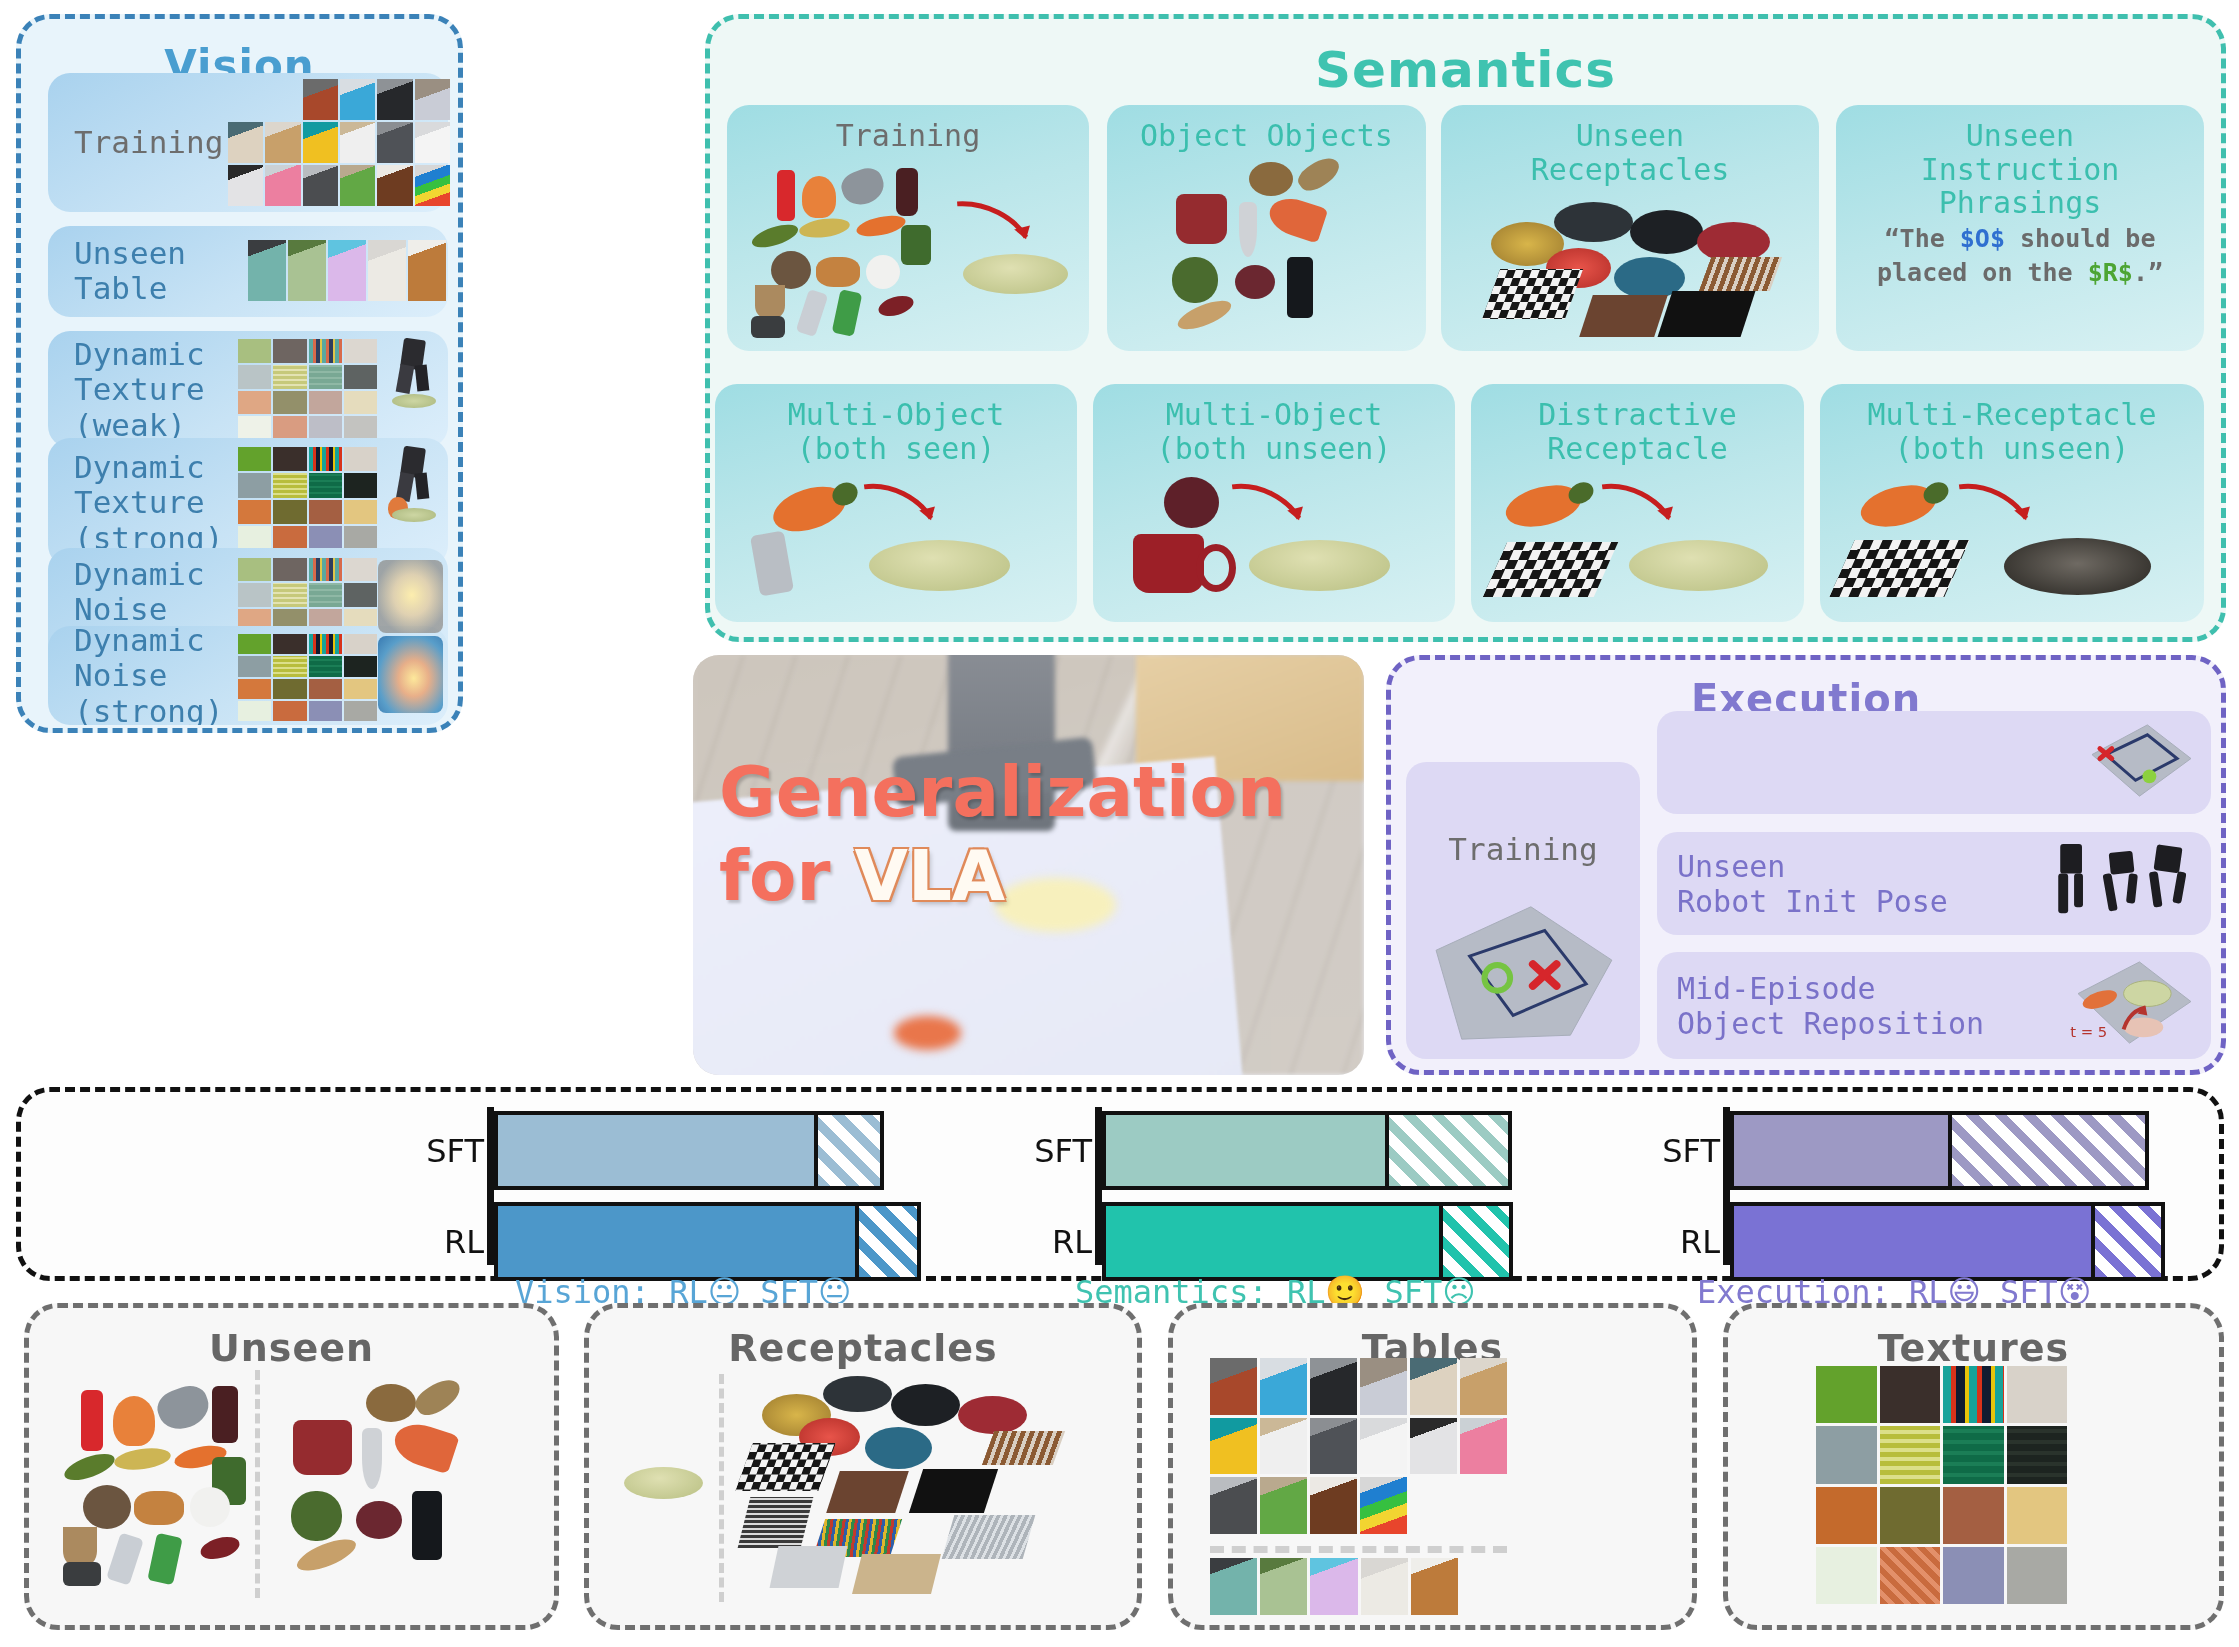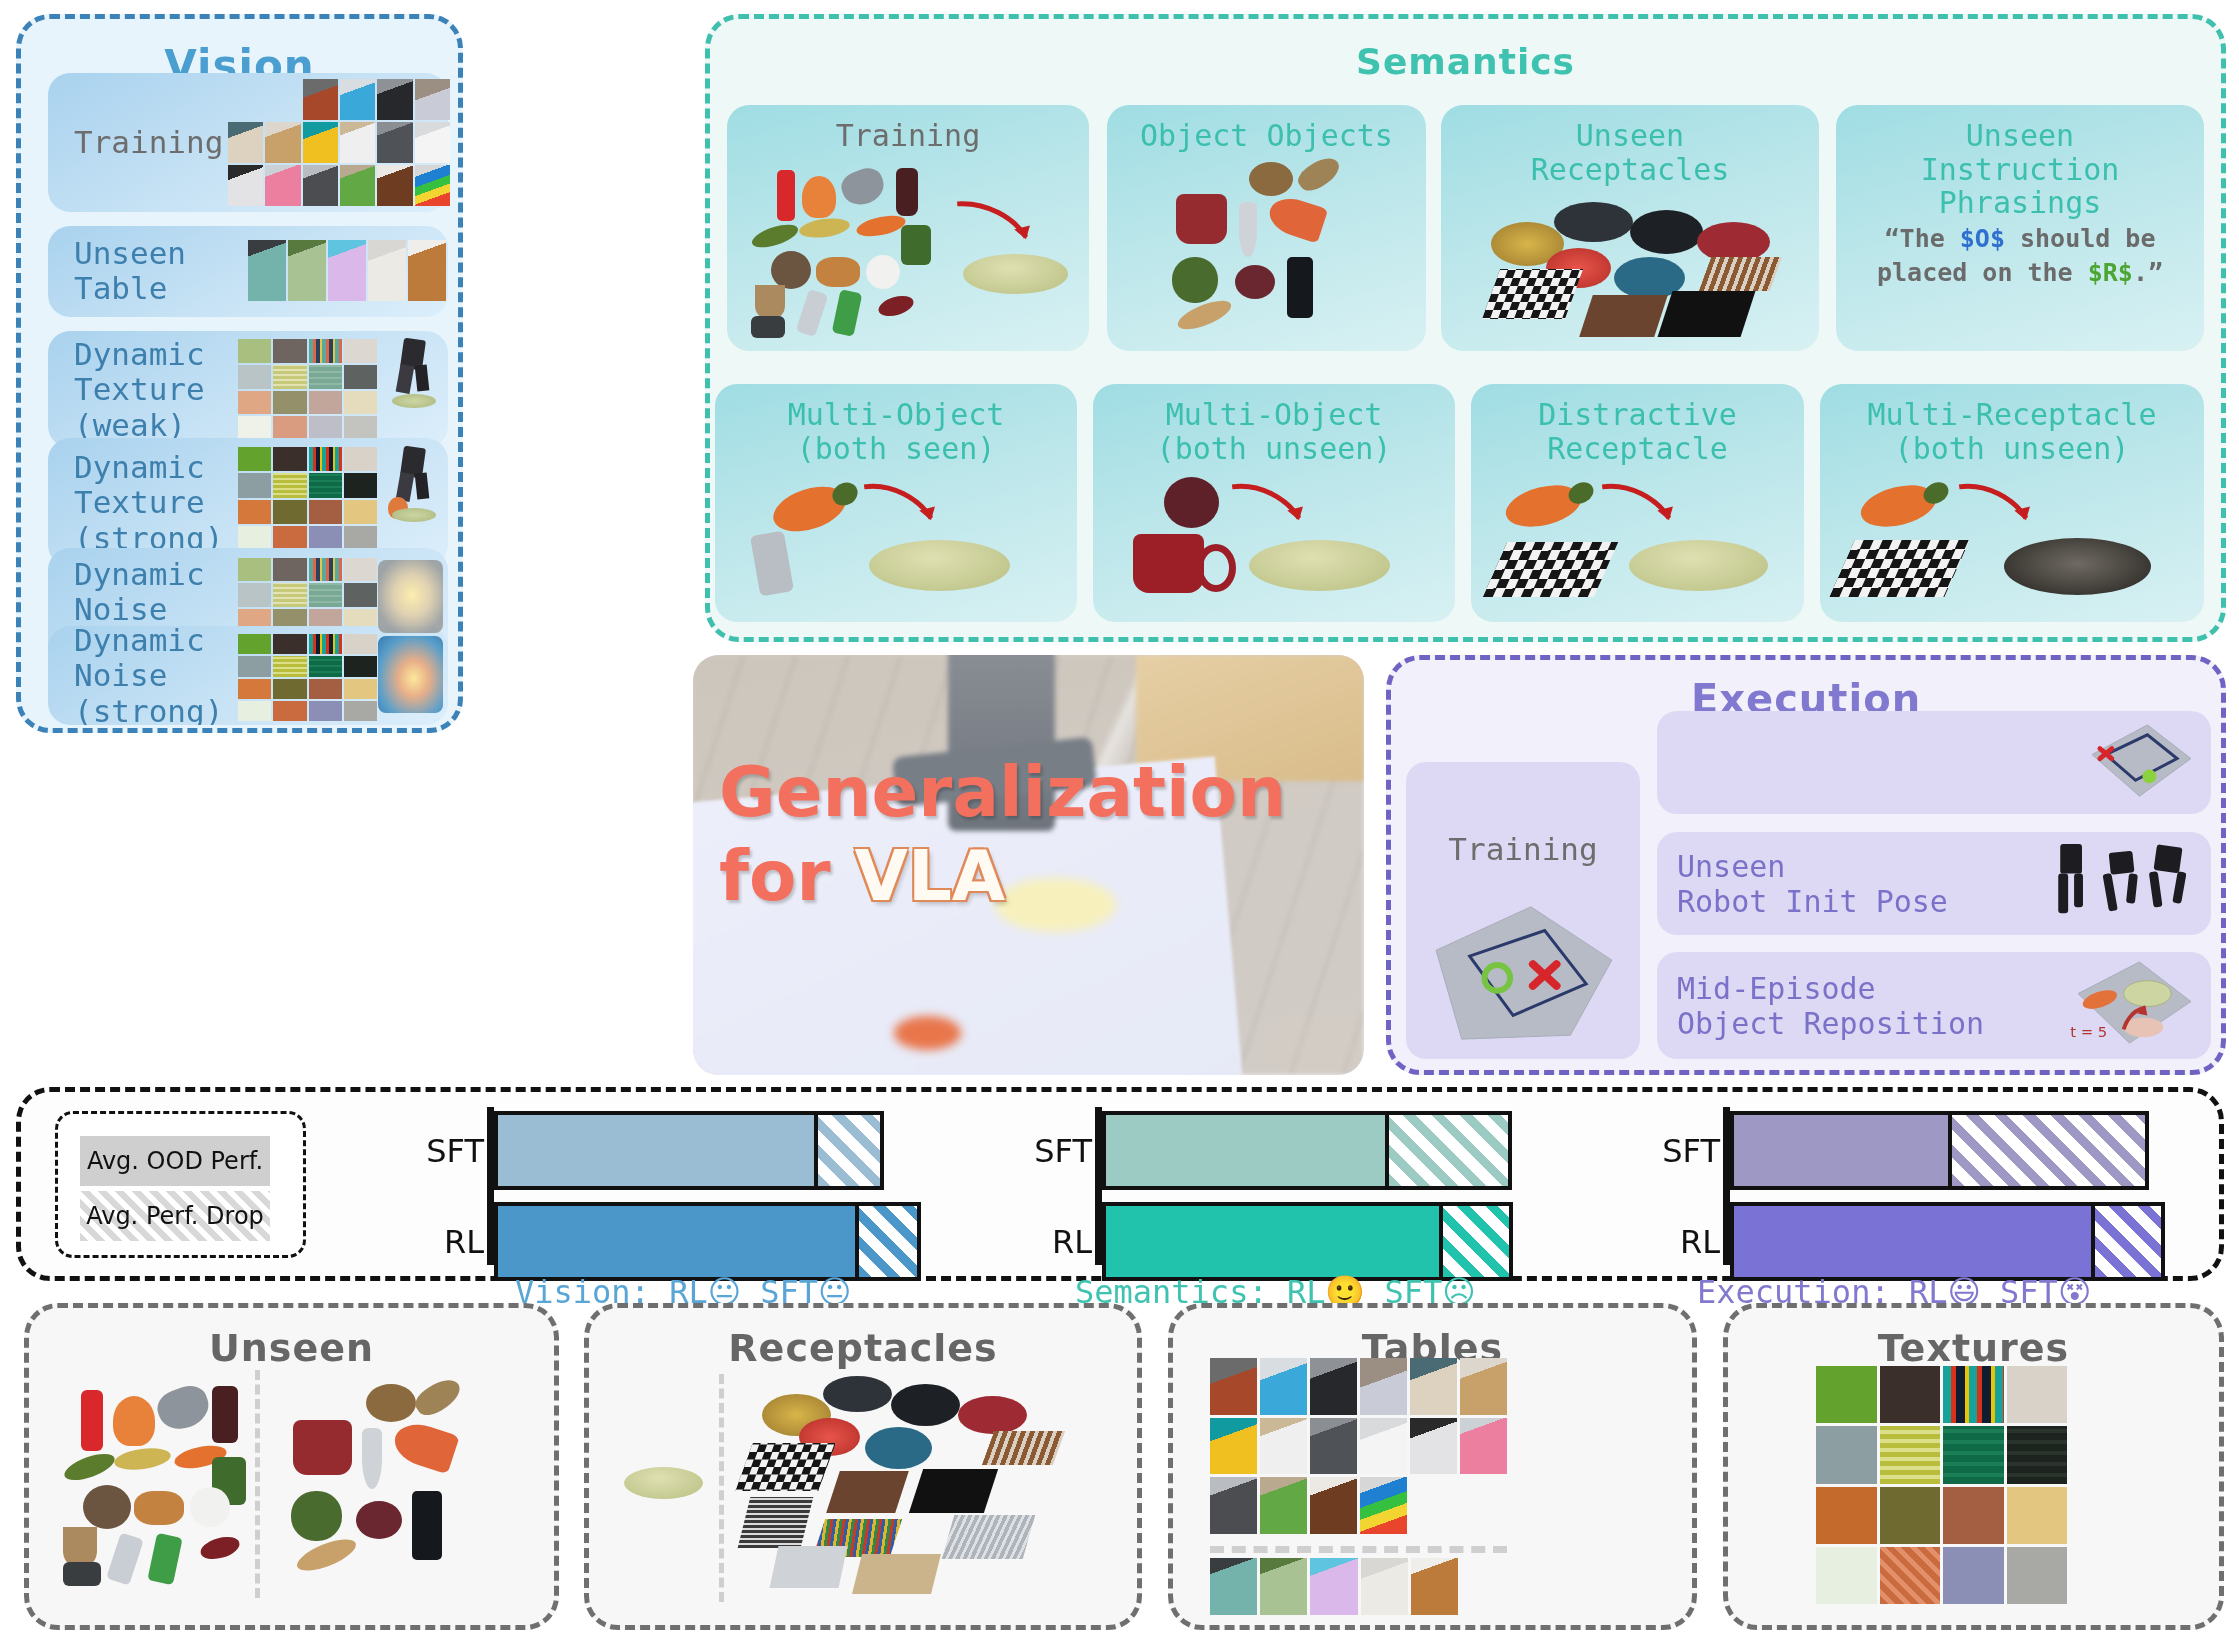--- a/index.html
+++ b/index.html
@@ -10,21 +10,21 @@
   .dash-panel{position:absolute;border-radius:34px;box-sizing:border-box;}
   .vision-panel{border:5px dashed #3b82b8;background:#e8f4fb;}
   .sem-panel{border:5px dashed #3fbfae;background:#eef8f6;}
   .exec-panel{border:5px dashed #6f63c4;background:#f2f0fb;}
   .bars-panel{border:5px dashed #111;background:#fdfdfd;}
   .gray-panel{border:5px dashed #6f6f6f;background:#f7f7f7;}
 
   .panel-title{position:absolute;left:0;right:0;text-align:center;
     font-family:"DejaVu Sans",sans-serif;font-weight:bold;letter-spacing:1px;}
   .title-vision{color:#4a9ed0;font-size:42px;top:22px;}
-  .title-sem{color:#3fc3b0;font-size:36px;top:22px;}
+  .title-sem{color:#3fc3b0;font-size:50px;top:22px;}
   .title-exec{color:#8179cf;font-size:40px;top:16px;}
   .title-gray{color:#666;font-size:38px;top:18px;}
 
   
   .vrow{position:absolute;left:48px;border-radius:22px;
     background:linear-gradient(150deg,#a9d2ee 0%,#c8e3f5 55%,#dceefb 100%);
     box-sizing:border-box;overflow:hidden;}
   .vrow-label{position:absolute;left:26px;top:50%;transform:translateY(-50%);
     color:#3d7fad;font-size:31px;line-height:1.15;white-space:pre;}
   .vimg-grid{position:absolute;display:grid;gap:2px;}
@@ -463,24 +463,20 @@
       <ellipse cx="36" cy="44" rx="18" ry="8" fill="#e2713a" transform="rotate(-18 36 44)"></ellipse>
       <ellipse cx="80" cy="72" rx="20" ry="10" fill="#e7c3b5"></ellipse>
       <path d="M60 74 C 64 62, 72 54, 82 52" stroke="#b5342e" stroke-width="4" fill="none"></path>
       <path d="M82 50 L74 58 L84 60 Z" fill="#b5342e"></path>
       <text x="6" y="82" fill="#b5342e" font-family="DejaVu Sans, sans-serif" font-size="15">t = 5</text>
     </svg>
   </div>
 
   <div class="dash-panel bars-panel" style="left:16px;top:1087px;width:2208px;height:194px;"></div>
 
-  <div class="legend-box" style="left:55px;top:1111px;width:251px;height:147px;">
-    <div class="legend-chip chip-solid" style="top:22px;">Avg. OOD Perf.</div>
-    <div class="legend-chip chip-hatch" style="top:77px;">Avg. Perf. Drop</div>
-  </div>
 
   <div class="bargroup" id="bg0" style="left:487px;top:1107px;width:416px;height:158px;">
     <div class="axis"></div>
     <div class="bar-row" id="bg0r0" style="top:4px;">
       <span class="bar-label">SFT</span>
       <div class="seg-solid" style="width: 316px; background: rgb(155, 189, 212);"></div>
         <div class="seg-hatch" style="width: 66px; background: repeating-linear-gradient(45deg, rgb(155, 189, 212) 0px, rgb(155, 189, 212) 9px, rgb(255, 255, 255) 9px, rgb(255, 255, 255) 20px);"></div>
     </div>
     <div class="bar-row" id="bg0r1" style="top:95px;">
       <span class="bar-label">RL</span>

